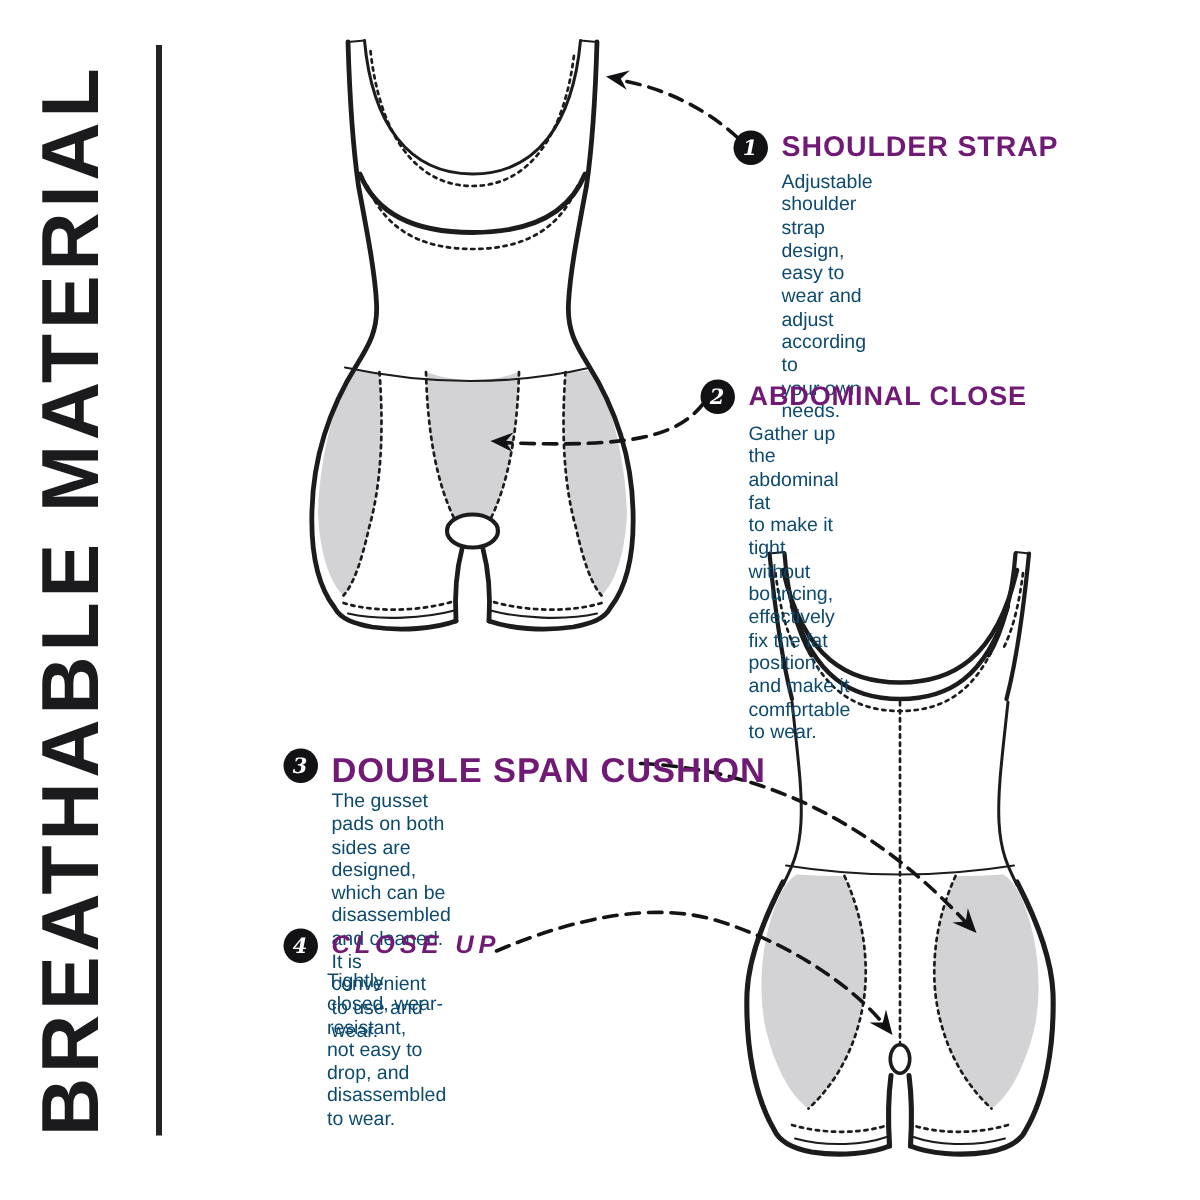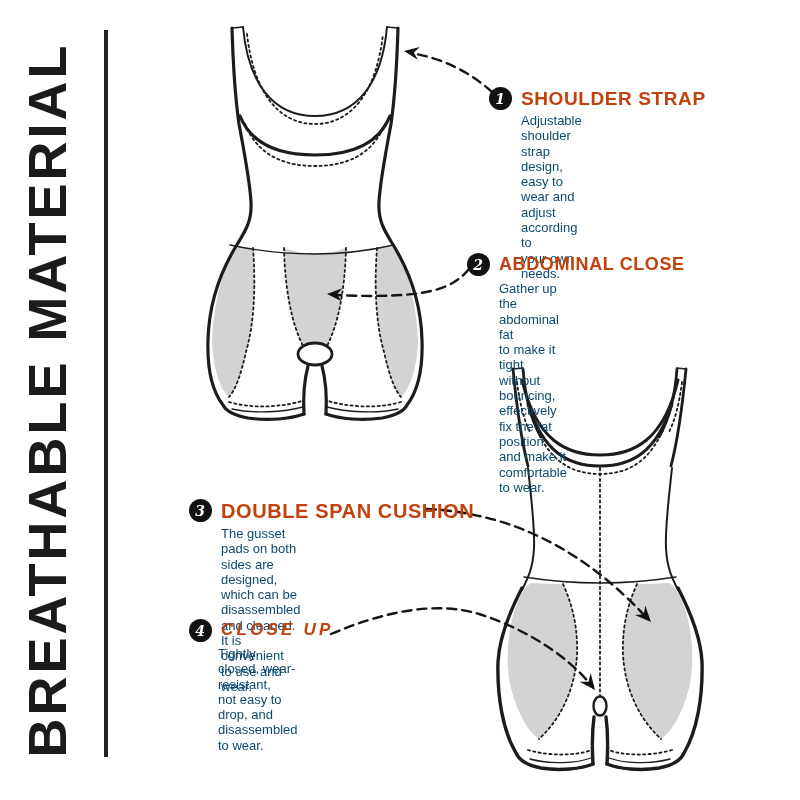--- a/index.html
+++ b/index.html
@@ -19,21 +19,21 @@
   #lineart{position:absolute;left:0;top:0;}
   .anno{position:absolute;}
   .marker{
     position:absolute;width:23px;height:23px;border-radius:50%;
     background:#121214;color:#ffffff;
     font-family:"DejaVu Serif",serif;font-style:italic;font-weight:700;font-size:14px;
     display:flex;align-items:center;justify-content:center;line-height:1;
     padding-right:1px;box-sizing:border-box;
   }
   .anno-title{
-    position:absolute;font-size:18px;font-weight:700;color:#c2410c;
+    position:absolute;font-size:18px;font-weight:700;color:#701a75;
     letter-spacing:0.6px;white-space:nowrap;
   }
   .anno-title.spread{letter-spacing:3.2px;font-style:italic;}
   .anno-desc{
     position:absolute;font-size:13px;color:#0c4a6e;line-height:15.3px;
     white-space:pre-line;
   }
 </style>
 </head>
 <body>
@@ -168,21 +168,21 @@
     <div class="marker" style="left:467px;top:253px">2</div>
     <div class="anno-title" style="left:499px;top:254px">ABDOMINAL CLOSE</div>
     <div class="anno-desc" style="left:499px;top:281px">Gather up the abdominal fat
 to make it tight without bouncing,
 effectively fix the fat position,
 and make it comfortable to wear.</div>
   </div>
 
   <div class="anno">
     <div class="marker" style="left:189px;top:499px">3</div>
-    <div class="anno-title" style="left:221px;top:500px;font-size:20px">DOUBLE SPAN CUSHION</div>
+    <div class="anno-title" style="left:221px;top:500px;font-size:23px">DOUBLE SPAN CUSHION</div>
     <div class="anno-desc" style="left:221px;top:526px">The gusset pads on both sides are
 designed, which can be disassembled
 and cleaned. It is convenient
 to use and wear.</div>
   </div>
 
   <div class="anno">
     <div class="marker" style="left:189px;top:619px">4</div>
     <div class="anno-title spread" style="left:221px;top:620px;font-size:17px">CLOSE UP</div>
     <div class="anno-desc" style="left:218px;top:646px">Tightly closed, wear-resistant,

